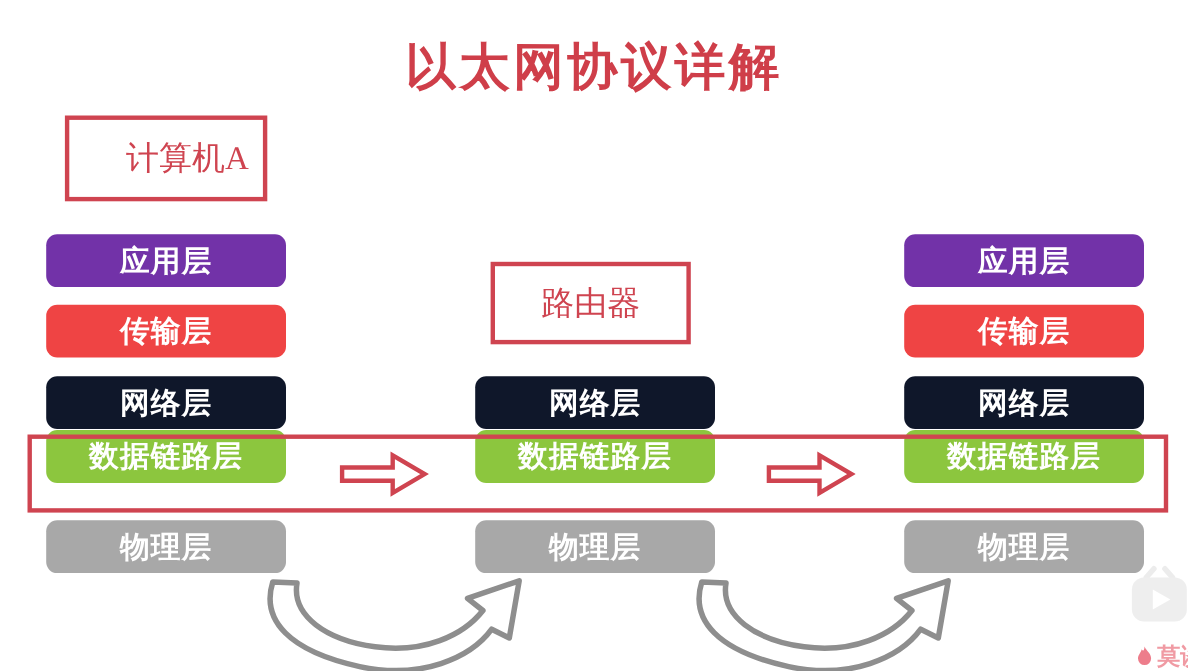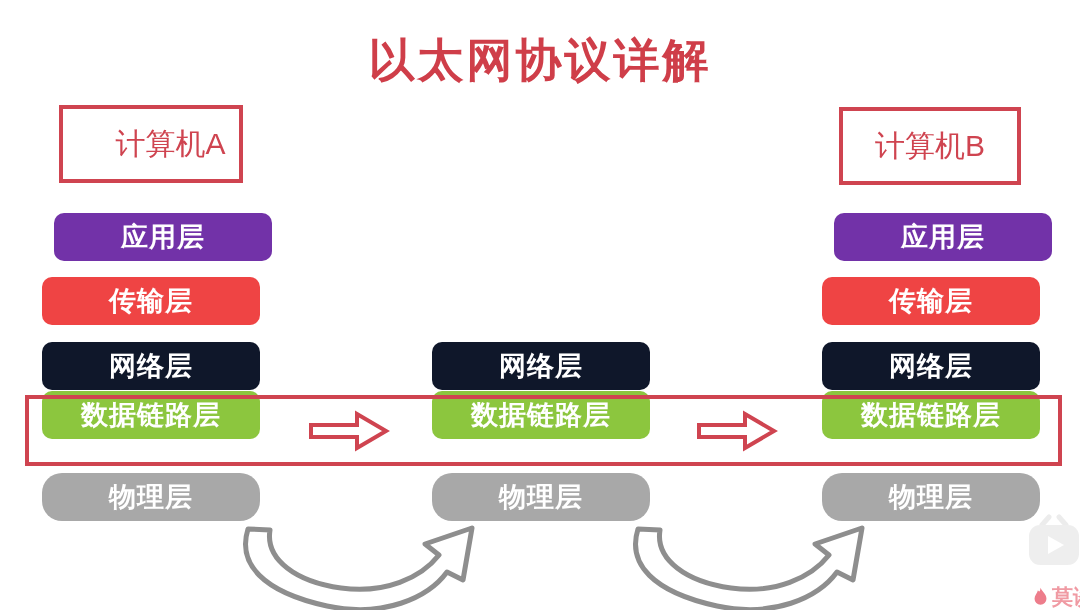--- a/index.html
+++ b/index.html
@@ -3,21 +3,21 @@
 <meta charset="utf-8">
 <style>
   * { margin: 0; padding: 0; box-sizing: border-box; }
   html, body { background: #ffffff; }
   #canvas {
     position: relative;
     width: 1080px;
     height: 610px;
     background: #ffffff;
     overflow: hidden;
-    font-family: Liberation Sans, sans-serif;
+    font-family: Liberation Serif, serif;
   }
   .title {
     position: absolute;
     left: 0; right: 0;
     top: 30px;
     text-align: center;
     font-size: 46px;
     font-weight: 900;
     letter-spacing: 3px;
     color: #CF3E49;
@@ -46,30 +46,30 @@
     align-items: center;
     justify-content: center;
     color: #ffffff;
     font-size: 27px;
     font-weight: 700;
     letter-spacing: 1px;
   }
   .col-a { left: 42px; }
   .col-b { left: 432px; }
   .col-c { left: 822px; }
-  .r0 { top: 213px; margin-left: 12px; }
+  .r0 { top: 213px; }
   .r1 { top: 277px; }
   .r2 { top: 342px; }
   .r3 { top: 391px; }
   .r4 { top: 473px; }
   .c-purple { background: #7232A8; }
   .c-blue   { background: #ef4444; }
   .c-green  { background: #0f172a; }
   .c-lime   { background: #8CC63E; }
-  .c-gray   { background: #A8A8A8; border-radius: 20px; }
+  .c-gray   { background: #A8A8A8; }
 
   .highlight-rect {
     position: absolute;
     left: 25px;
     top: 395px;
     width: 1037px;
     height: 71px;
     border: 4px solid #CF4450;
     background: transparent;
   }
@@ -99,21 +99,21 @@
   }
 </style>
 </head>
 <body>
 
 <div id="canvas">
 
   <div class="title">以太网协议详解</div>
 
   <div class="node-box" id="box-computer-a">计算机A</div>
-  <div class="node-box" id="box-computer-b">计算机B</div>
+  <div class="node-box" id="box-router">路由器</div>
 
   <div class="layer col-a r0 c-purple">应用层</div>
   <div class="layer col-a r1 c-blue">传输层</div>
   <div class="layer col-a r2 c-green">网络层</div>
   <div class="layer col-a r3 c-lime">数据链路层</div>
   <div class="layer col-a r4 c-gray">物理层</div>
 
   <div class="layer col-b r2 c-green">网络层</div>
   <div class="layer col-b r3 c-lime">数据链路层</div>
   <div class="layer col-b r4 c-gray">物理层</div>

